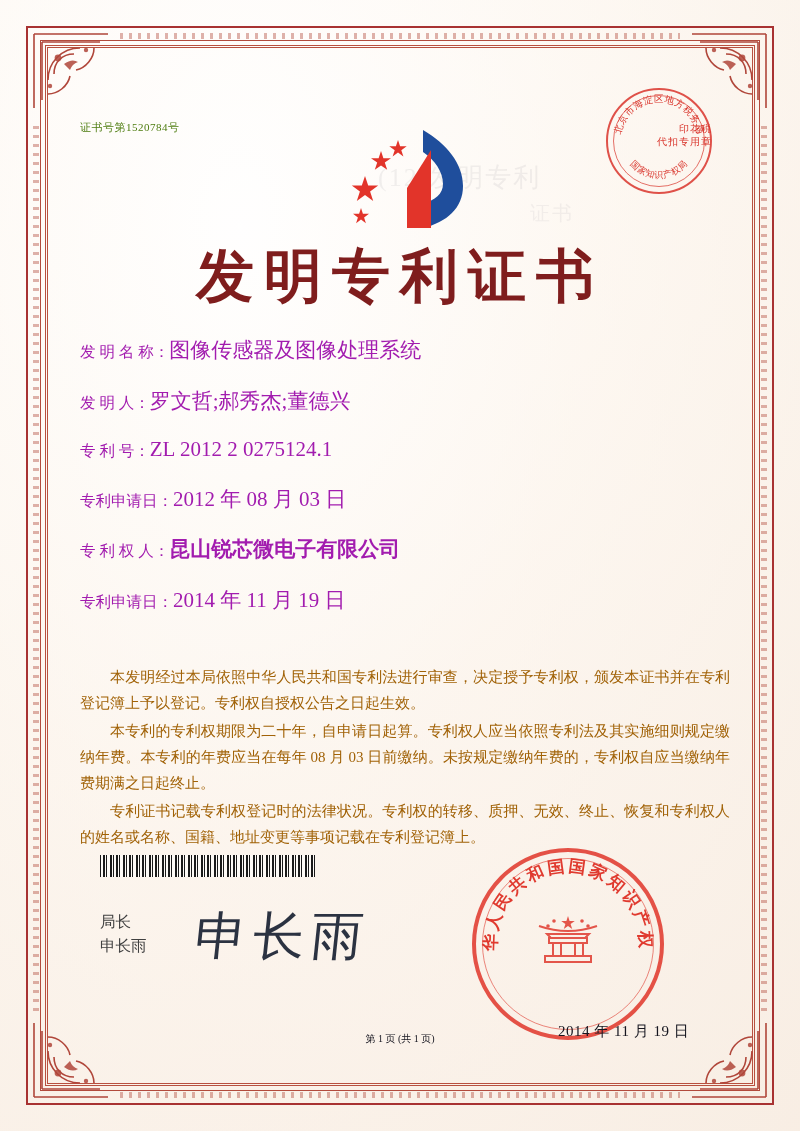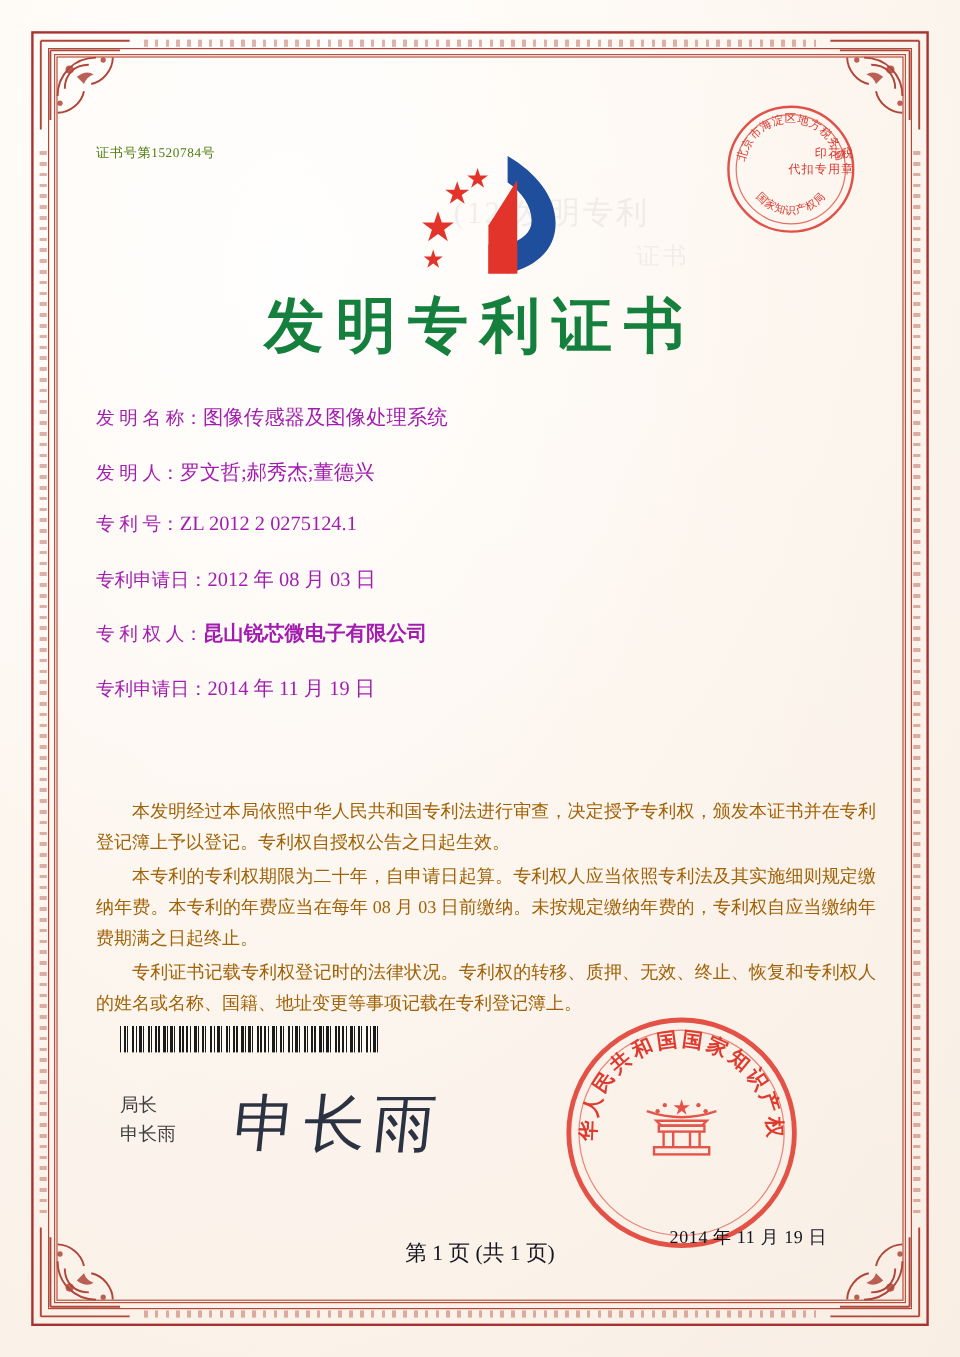--- a/index.html
+++ b/index.html
@@ -129,24 +129,24 @@
     color: #d9342b;
     font-size: 10px;
     line-height: 13px;
     letter-spacing: 1px;
   }
 
   .title {
     position: absolute;
     left: 0; right: 0; top: 178px;
     text-align: center;
-    font-size: 50px;
+    font-size: 58px;
     font-weight: bold;
     letter-spacing: 10px;
-    color: #15803d;
+    color: #7f1d1d;
     font-family: "Liberation Serif", "DejaVu Serif", serif;
   }
 
   .fields {
     position: absolute;
     left: 20px; top: 276px;
     right: 10px;
   }
   .field {
     display: flex;
@@ -154,21 +154,21 @@
     font-size: 15.5px;
     color: #a21caf;
     margin-bottom: 22.5px;
   }
   .field .lbl {
     white-space: pre;
     flex: 0 0 auto;
   }
   .field .val {
     flex: 1 1 auto;
-    font-size: 17px;
+    font-size: 21px;
   }
   .field.bold .val { font-weight: bold; }
 
   .paragraphs {
     position: absolute;
     left: 20px; top: 604px;
     right: 10px;
     font-size: 15px;
     line-height: 26px;
     color: #a16207;
@@ -245,21 +245,21 @@
     font-size: 15px;
     color: #15151f;
     letter-spacing: 0.5px;
   }
 
   .page-footer {
     position: absolute;
     left: 0; right: 0;
     top: 972px;
     text-align: center;
-    font-size: 18px;
+    font-size: 10px;
     color: #15151f;
   }
 
   
   .ghost-wm {
     position: absolute;
     left: 318px; top: 100px;
     font-size: 26px;
     color: rgba(120,120,130,0.10);
     letter-spacing: 2px;

